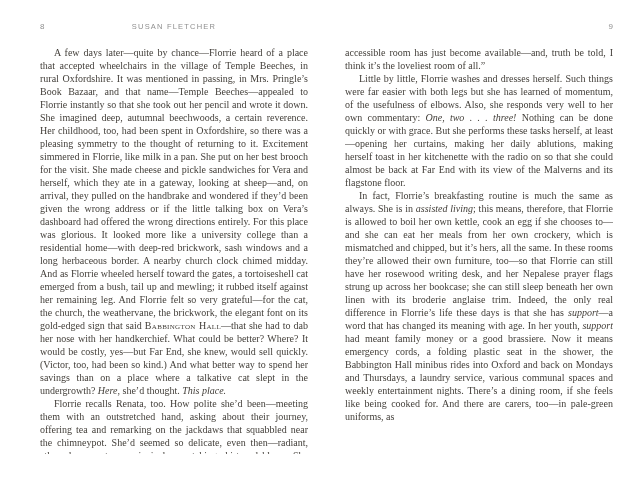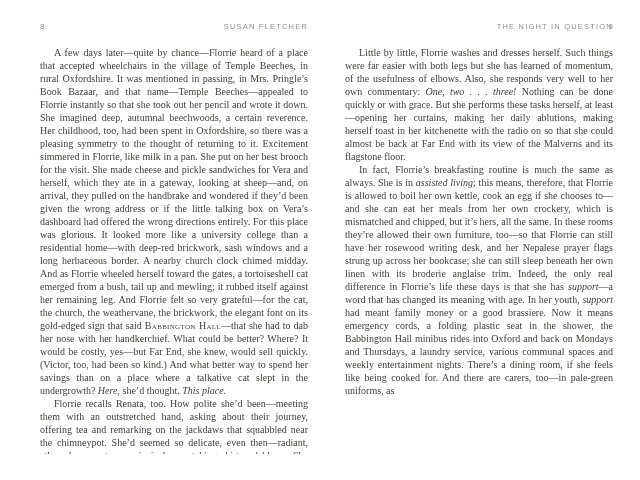--- a/index.html
+++ b/index.html
@@ -15,21 +15,21 @@
   }
   .page{width:320px;height:480px;box-sizing:border-box;padding-top:22px;}
   .page.left{padding-left:40px;padding-right:12px;}
   .page.right{padding-left:25px;padding-right:27px;}
   .page-header{
     position:relative;height:11px;margin-bottom:13px;
     font-family:"Liberation Sans",sans-serif;
     font-size:7.5px;letter-spacing:1.2px;color:var(--header-color);
   }
   .running-header{
-    display:block;text-align:right;text-transform:uppercase;
+    display:block;text-align:center;text-transform:uppercase;
     white-space:nowrap;
   }
   .folio{position:absolute;top:0;font-size:8px;letter-spacing:0;}
   .folio-left{left:0;}
   .folio-right{right:0;}
   .page-body{
     font-size:10px;line-height:13px;color:var(--text-color);
     text-align:justify;height:408px;overflow:hidden;
     hyphens:auto;-webkit-hyphens:auto;
   }
@@ -49,22 +49,22 @@
       <span class="running-header">SUSAN FLETCHER</span>
     </div>
     <div class="page-body">
         <p class="indent">A few days later—quite by chance—Florrie heard of a place that accepted wheelchairs in the village of Temple Beeches, in rural Oxfordshire. It was mentioned in passing, in Mrs. Pringle’s Book Bazaar, and that name—Temple Beeches—appealed to Florrie instantly so that she took out her pencil and wrote it down. She imagined deep, autumnal beechwoods, a certain reverence. Her childhood, too, had been spent in Oxfordshire, so there was a pleasing symmetry to the thought of returning to it. Excitement simmered in Florrie, like milk in a pan. She put on her best brooch for the visit. She made cheese and pickle sandwiches for Vera and herself, which they ate in a gateway, looking at sheep—and, on arrival, they pulled on the handbrake and wondered if they’d been given the wrong address or if the little talking box on Vera’s dashboard had offered the wrong directions entirely. For this place was glorious. It looked more like a university college than a residential home—with deep-red brickwork, sash windows and a long herbaceous border. A nearby church clock chimed midday. And as Florrie wheeled herself toward the gates, a tortoiseshell cat emerged from a bush, tail up and mewling; it rubbed itself against her remaining leg. And Florrie felt so very grateful—for the cat, the church, the weathervane, the brickwork, the elegant font on its gold-edged sign that said <span class="sc">Babbington Hall</span>—that she had to dab her nose with her handkerchief. What could be better? Where? It would be costly, yes—but Far End, she knew, would sell quickly. (Victor, too, had been so kind.) And what better way to spend her savings than on a place where a talkative cat slept in the undergrowth? <i>Here</i>, she’d thought. <i>This place.</i></p>
         <p class="indent">Florrie recalls Renata, too. How polite she’d been—meeting them with an outstretched hand, asking about their journey, offering tea and remarking on the jackdaws that squabbled near the chimneypot. She’d seemed so delicate, even then—radiant, ethereal, as neat as a pin in her matching skirt and blazer. She wore a gold badge that said R. <span class="sc">Green</span>—<span class="sc">Manager</span>. “You’re in luck, Ms. Butterfield,” she’d said. “One</p>
       </div>
   </div>
 
   <div class="page right">
     <div class="page-header">
-      <span class="running-header">THE NIGHT IN QUESTION</span>
       <span class="folio folio-right">9</span>
     </div>
     <div class="page-body">
+        <p>accessible room has just become available—and, truth be told, I think it’s the loveliest room of all.”</p>
         <p class="indent">Little by little, Florrie washes and dresses herself. Such things were far easier with both legs but she has learned of momentum, of the usefulness of elbows. Also, she responds very well to her own commentary: <i>One, two . . . three!</i> Nothing can be done quickly or with grace. But she performs these tasks herself, at least—opening her curtains, making her daily ablutions, making herself toast in her kitchenette with the radio on so that she could almost be back at Far End with its view of the Malverns and its flagstone floor.</p>
         <p class="indent">In fact, Florrie’s breakfasting routine is much the same as always. She is in <i>assisted living</i>; this means, therefore, that Florrie is allowed to boil her own kettle, cook an egg if she chooses to—and she can eat her meals from her own crockery, which is mismatched and chipped, but it’s hers, all the same. In these rooms they’re allowed their own furniture, too—so that Florrie can still have her rosewood writing desk, and her Nepalese prayer flags strung up across her bookcase; she can still sleep beneath her own linen with its broderie anglaise trim. Indeed, the only real difference in Florrie’s life these days is that she has <i>support</i>—a word that has changed its meaning with age. In her youth, <i>support</i> had meant family money or a good brassiere. Now it means emergency cords, a folding plastic seat in the shower, the Babbington Hall minibus rides into Oxford and back on Mondays and Thursdays, a laundry service, various communal spaces and weekly entertainment nights. There’s a dining room, if she feels like being cooked for. And there are carers, too—in pale-green uniforms, as</p>
       </div>
   </div>
 
 </div>
 
 </body></html>

